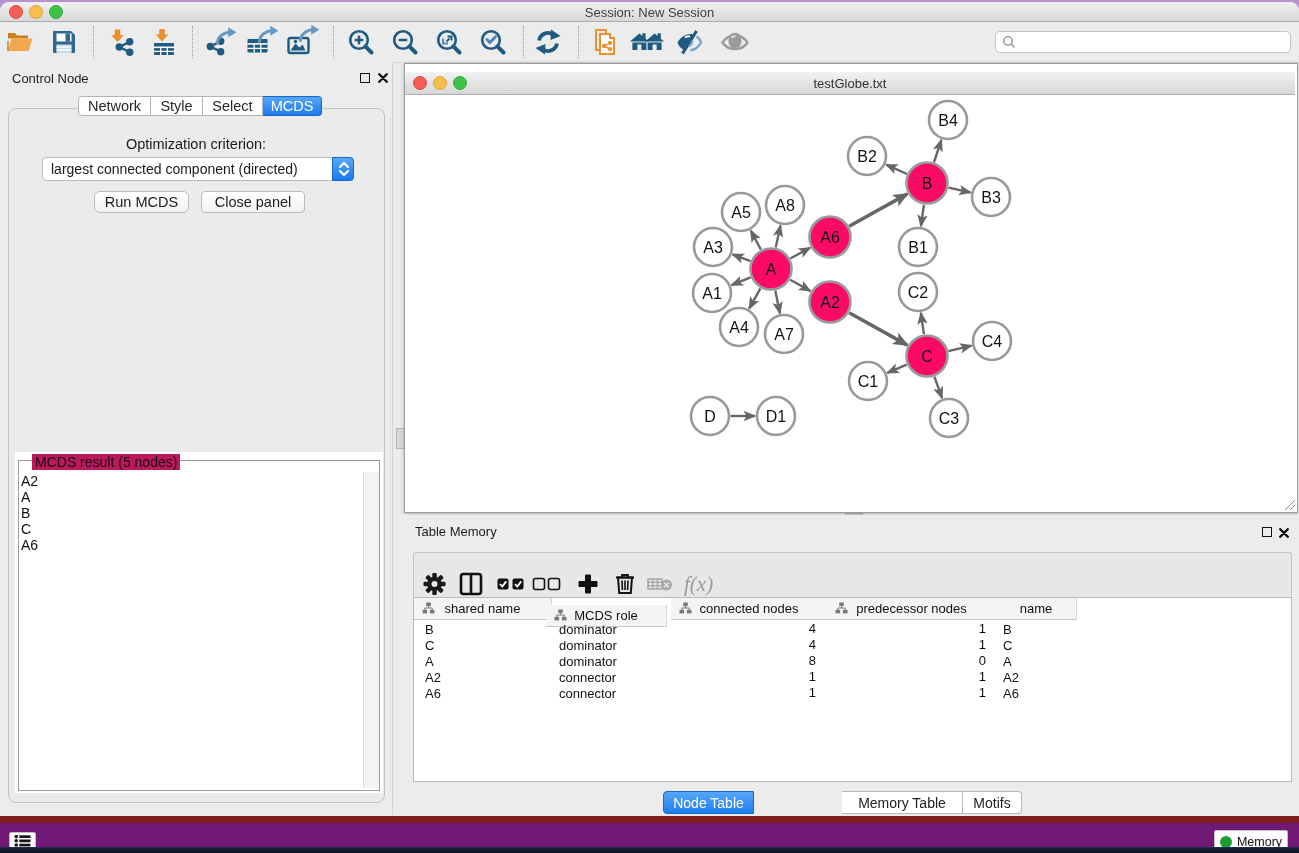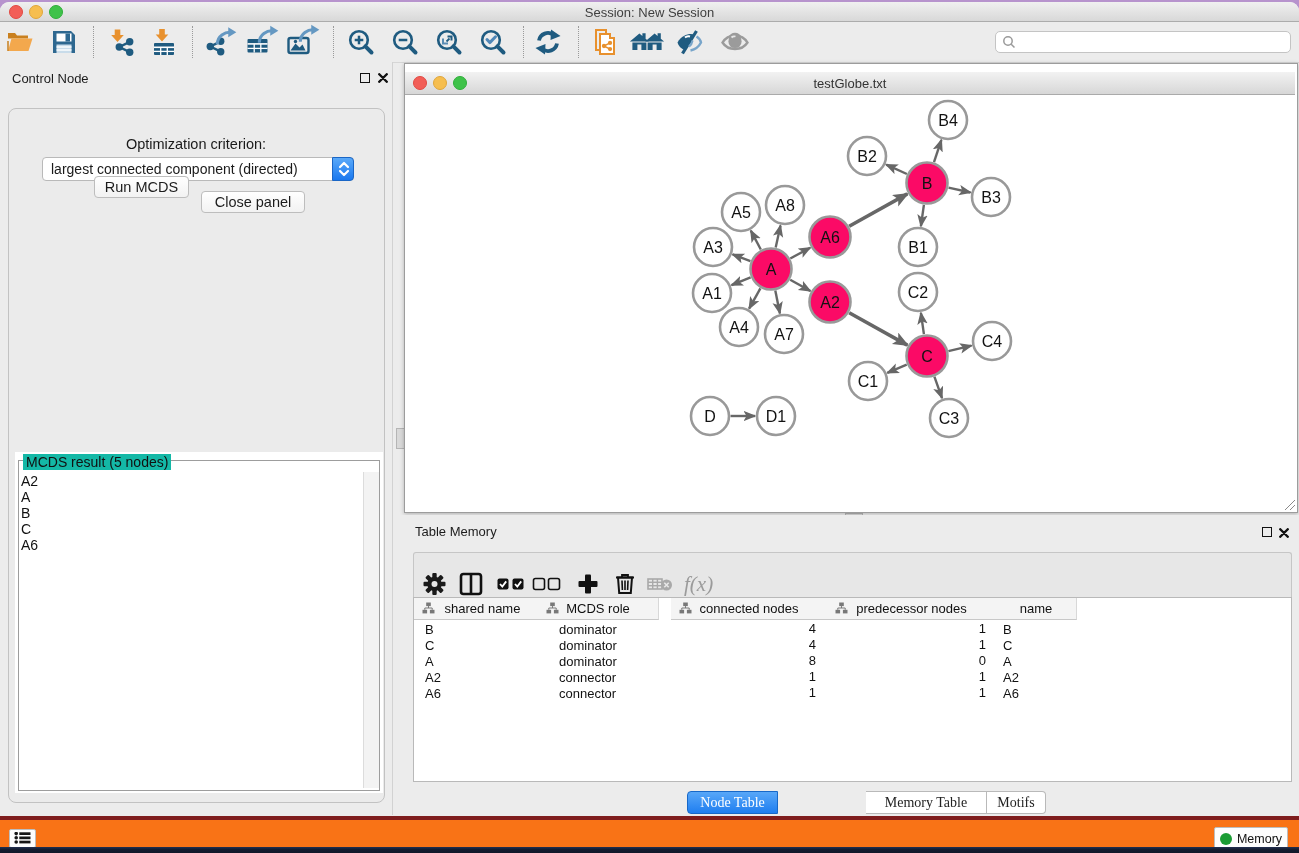--- a/index.html
+++ b/index.html
@@ -43,21 +43,21 @@
   #ttool{left:20px;top:37px;width:877px;height:45px;background:#e7e7e7;border:1px solid #c6c6c6;border-radius:3px 3px 0 0;border-bottom:none;}
   #tbl{left:20px;top:82px;width:877px;height:183px;background:#ffffff;border:1px solid #b9b9b9;}
   .th{position:absolute;top:0;height:21px;background:#f4f4f4;border-right:1px solid #d8d8d8;border-bottom:1px solid #c8c8c8;
       font-size:13px;color:#111;}
   .thlab{position:absolute;width:100%;text-align:center;top:3px;}
   .cell{position:absolute;font-size:13px;color:#111;}
   
   .seg{height:21px;background:#fff;border:1px solid #b9b9b9;border-left:none;font-size:14px;color:#222;
        display:flex;align-items:center;justify-content:center;}
   
-  #status{left:0;top:814px;width:1299px;height:31px;background:#f97316;border-top:4px solid #7f1d1d;}
+  #status{left:0;top:814px;width:1299px;height:31px;background:#701a75;border-top:7px solid #7f1d1d;}
   #memory{left:1214px;top:7px;width:72px;height:21px;background:#fdfdfd;border:1px solid #bdbdbd;border-radius:2px;
           font-size:12.5px;color:#111;display:flex;align-items:center;justify-content:center;gap:5px;}
   #lbtn{left:9px;top:9px;width:25px;height:17px;background:#fdfdfd;border:1px solid #bdbdbd;border-radius:2px;}
 </style>
 </head>
 <body>
 <div id="app" class="abs">
   <div id="titlebar" class="abs">
     <div class="tl abs" style="left:9px;background:#f25e57;border:1px solid #e14942;"></div>
     <div class="tl abs" style="left:29px;background:#f6be4f;border:1px solid #e0a63a;"></div>
@@ -214,36 +214,42 @@
       </div>
   </div>
 
   <div id="cpanel" class="abs">
     <div class="ptitle abs" style="left:12px;top:9px;">Control Node</div>
     <div class="abs" style="left:360px;top:11px;width:8px;height:8px;border:1.6px solid #111;"></div>
     <svg class="abs" style="left:378px;top:11px;" width="10" height="10" viewBox="0 0 12 12">
         <path d="M1.5 1.5 L10.5 10.5 M10.5 1.5 L1.5 10.5" stroke="#111" stroke-width="2.9" stroke-linecap="round"></path>
       </svg>
     <div class="groupbox abs" style="left:8px;top:46px;width:375px;height:693px;"></div>
+    <div class="tabrow abs" style="left:78px;top:34px;">
+      <div class="mtab first" style="width:71px;">Network</div>
+      <div class="mtab" style="width:51px;">Style</div>
+      <div class="mtab" style="width:59px;">Select</div>
+      <div class="mtab last sel" style="width:58px;">MCDS</div>
+    </div>
     <div class="abs" style="left:0;top:74px;width:392px;text-align:center;font-size:14.5px;color:#1a1a1a;">Optimization criterion:</div>
     <div class="abs" style="left:42px;top:95px;width:310px;height:22px;background:#fff;border:1px solid #b9b9b9;border-radius:4px;">
       <div class="abs" style="left:8px;top:3px;font-size:14px;color:#1a1a1a;white-space:nowrap;">largest connected component (directed)</div>
       <div class="abs" style="left:289px;top:-1px;width:22px;height:24px;box-sizing:border-box;border-radius:0 4px 4px 0;background:linear-gradient(#5aa9f9,#1a78ef);border:1px solid #1a66c6;">
         <svg width="22" height="22" viewBox="0 0 22 22">
             <path d="M7 9 L11 5 L15 9" fill="none" stroke="#fff" stroke-width="2.2" stroke-linecap="round" stroke-linejoin="round"></path>
             <path d="M7 13 L11 17 L15 13" fill="none" stroke="#fff" stroke-width="2.2" stroke-linecap="round" stroke-linejoin="round"></path>
           </svg>
       </div>
     </div>
-    <div class="btn abs" style="left:94px;top:114px;width:93px;height:20px;">Run MCDS</div>
+    <div class="btn abs" style="left:94px;top:129px;width:93px;height:20px;border-radius:6px;">Run MCDS</div>
     <div class="btn abs" style="left:201px;top:129px;width:102px;height:20px;">Close panel</div>
 
     <div class="abs" style="left:15px;top:390px;width:368px;height:341px;background:#fff;"></div>
     <div class="abs" style="left:18px;top:398px;width:360px;height:329px;border:1px solid #9d9d9d;"></div>
-    <div class="abs" style="left:23px;top:392px;background:#14b8a6;padding:0 3px;font-size:14px;color:#111;">MCDS result (5 nodes)</div>
+    <div class="abs" style="left:32px;top:392px;background:#be185d;padding:0 3px;font-size:14px;color:#111;">MCDS result (5 nodes)</div>
     <div class="abs" style="left:21px;top:411px;font-size:14px;color:#111;line-height:16px;">A2<br>A<br>B<br>C<br>A6</div>
     <div class="abs" style="left:363px;top:410px;width:15px;height:316px;background:#f3f3f3;border-left:1px solid #dcdcdc;"></div>
   </div>
 
   <div class="abs" style="left:396px;top:426px;width:7px;height:19px;background:#d9d9d9;border:1px solid #b5b5b5;"></div>
   <div class="abs" style="left:845px;top:511px;width:16px;height:6px;background:#d9d9d9;border:1px solid #b5b5b5;"></div>
 
   <div id="netwin" class="abs">
     <div id="nettb" class="abs">
       <div class="tl abs" style="left:8px;top:4px;background:#f25e57;border:1px solid #e14942;"></div>
@@ -388,21 +394,21 @@
     <div id="tbl" class="abs">
       <div class="th" style="left:0;width:137px;">
           <svg style="position:absolute;left:8px;top:4px;" width="13" height="12" viewBox="0 0 13 12">
             <rect x="4.2" y="0.5" width="4.6" height="3.6" fill="#787878"></rect>
             <rect x="0.5" y="7.8" width="4.6" height="3.6" fill="#787878"></rect>
             <rect x="7.9" y="7.8" width="4.6" height="3.6" fill="#787878"></rect>
             <path d="M6.5,4.1 L6.5,6 M2.8,7.8 L2.8,6 L10.2,6 L10.2,7.8" stroke="#787878" stroke-width="1" fill="none"></path>
           </svg>
           <div class="thlab">shared name</div>
         </div>
-      <div class="th" style="left:124px;width:120px;">
+      <div class="th" style="left:132px;width:120px;margin-top:7px;">
           <svg style="position:absolute;left:8px;top:4px;" width="13" height="12" viewBox="0 0 13 12">
             <rect x="4.2" y="0.5" width="4.6" height="3.6" fill="#787878"></rect>
             <rect x="0.5" y="7.8" width="4.6" height="3.6" fill="#787878"></rect>
             <rect x="7.9" y="7.8" width="4.6" height="3.6" fill="#787878"></rect>
             <path d="M6.5,4.1 L6.5,6 M2.8,7.8 L2.8,6 L10.2,6 L10.2,7.8" stroke="#787878" stroke-width="1" fill="none"></path>
           </svg>
           <div class="thlab">MCDS role</div>
         </div>
       <div class="th" style="left:257px;width:156px;">
           <svg style="position:absolute;left:8px;top:4px;" width="13" height="12" viewBox="0 0 13 12">
@@ -446,21 +452,21 @@
 <div class="cell" style="left:302px;top:71px;width:100px;text-align:right;">1</div>
 <div class="cell" style="left:472px;top:71px;width:100px;text-align:right;">1</div>
 <div class="cell" style="left:589px;top:72px;">A2</div>
 <div class="cell" style="left:11px;top:88px;">A6</div>
 <div class="cell" style="left:145px;top:88px;">connector</div>
 <div class="cell" style="left:302px;top:87px;width:100px;text-align:right;">1</div>
 <div class="cell" style="left:472px;top:87px;width:100px;text-align:right;">1</div>
 <div class="cell" style="left:589px;top:88px;">A6</div>
         </div>
     </div>
-    <div class="tabrow abs" style="left:294px;top:276px;font-family:Liberation Serif, serif;">
+    <div class="tabrow abs" style="left:270px;top:276px;">
       <div class="seg" style="width:89px;border-left:1px solid #b9b9b9;border-radius:4px 0 0 4px;background:linear-gradient(#58a7f8,#1f7ef0);color:#fff;border-color:#1768c8;">Node Table</div>
       <div class="seg" style="width:87px;margin-top:36px;">Edge Table</div>
       <div class="seg" style="width:120px;">Memory Table</div>
       <div class="seg" style="width:58px;border-radius:0 4px 4px 0;text-align:right;">Motifs</div>
     </div>
   </div>
 
   <div id="status" class="abs">
     <div id="lbtn" class="abs"></div>
     <svg class="abs" style="left:14px;top:12px;" width="17" height="12" viewBox="0 0 17 12">

